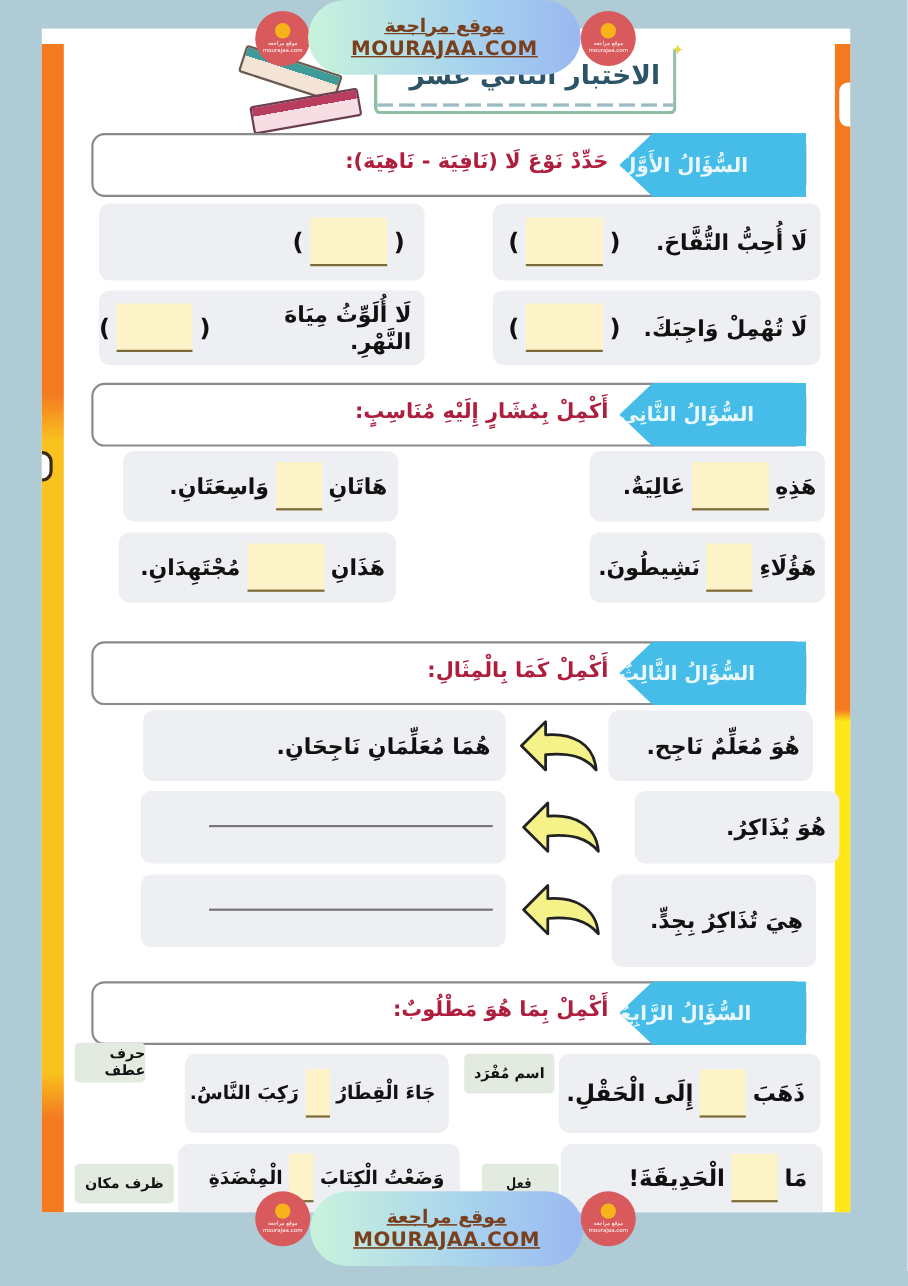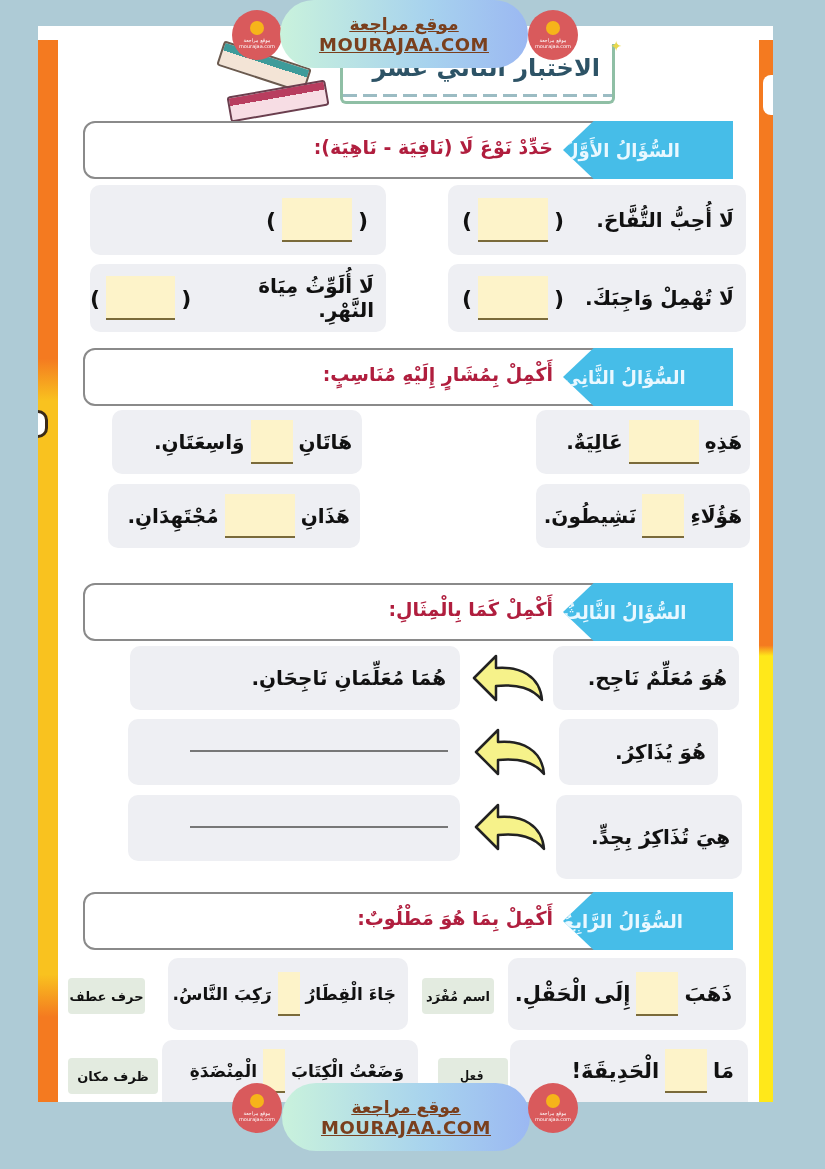--- a/index.html
+++ b/index.html
@@ -208,21 +208,21 @@
 <div class="card" style="left:553px; top:646px; width:186px; height:64px; padding-right:12px;">
   <span>هُوَ مُعَلِّمٌ نَاجِح.</span>
 </div>
 <svg class="arrow" style="left:470px; top:648px;" viewBox="0 0 78 60">
   <path d="M4 30 L26 8 L26 20 C50 18 70 28 72 52 C62 40 48 36 26 38 L26 52 Z" fill="#f6f28a" stroke="#222" stroke-width="2.5" stroke-linejoin="round"></path>
 </svg>
 <div class="card" style="left:130px; top:646px; width:330px; height:64px; padding-right:14px;">
   <span>هُمَا مُعَلِّمَانِ نَاجِحَانِ.</span>
 </div>
 
-<div class="card" style="left:559px; top:719px; width:159px; height:66px; padding-right:12px;">
+<div class="card" style="left:577px; top:719px; width:186px; height:66px; padding-right:12px;">
   <span>هُوَ يُذَاكِرُ.</span>
 </div>
 <svg class="arrow" style="left:472px; top:722px;" viewBox="0 0 78 60">
   <path d="M4 30 L26 8 L26 20 C50 18 70 28 72 52 C62 40 48 36 26 38 L26 52 Z" fill="#f6f28a" stroke="#222" stroke-width="2.5" stroke-linejoin="round"></path>
 </svg>
 <div class="card" style="left:128px; top:719px; width:332px; height:66px;">
   <div class="answer-line" style="left:62px; right:12px; top:31px;"></div>
 </div>
 
 <div class="card" style="left:556px; top:795px; width:186px; height:84px; padding-right:12px;">
@@ -238,28 +238,28 @@
 <div class="q-header" style="top:892px;">
   <div class="q-tag">السُّؤَالُ الرَّابِعُ</div>
   <div class="q-instr">أَكْمِلْ بِمَا هُوَ مَطْلُوبٌ:</div>
 </div>
 
 <div class="card" style="left:508px; top:958px; width:238px; height:72px; padding-right:14px; font-size:21px;">
   <span>ذَهَبَ</span>
   <span class="blank sm"></span>
   <span>إِلَى الْحَقْلِ.</span>
 </div>
-<div class="hint" style="left:422px; top:978px; width:72px; height:36px;">اسم مُفْرَد</div>
+<div class="hint" style="left:422px; top:958px; width:82px; height:36px;">اسم مُفْرَد</div>
 
 <div class="card" style="left:168px; top:958px; width:240px; height:72px; padding-right:12px; font-size:17px;">
   <span>جَاءَ الْقِطَارُ</span>
   <span class="blank xs"></span>
   <span>رَكِبَ النَّاسُ.</span>
 </div>
-<div class="hint" style="left:68px; top:978px; width:77px; height:36px;">حرف عطف</div>
+<div class="hint" style="left:68px; top:948px; width:64px; height:36px;">حرف عطف</div>
 
 <div class="card" style="left:510px; top:1040px; width:238px; height:62px; padding-right:14px; font-size:21px; border-radius:10px 10px 0 0;">
   <span>مَا</span>
   <span class="blank sm"></span>
   <span>الْحَدِيقَةَ!</span>
 </div>
 <div class="hint" style="left:438px; top:1058px; width:70px; height:36px;font-family:Liberation Mono, monospace;">فعل</div>
 
 <div class="card" style="left:162px; top:1040px; width:256px; height:62px; padding-right:14px; font-size:17px; border-radius:10px 10px 0 0;">
   <span>وَضَعْتُ الْكِتَابَ</span>

